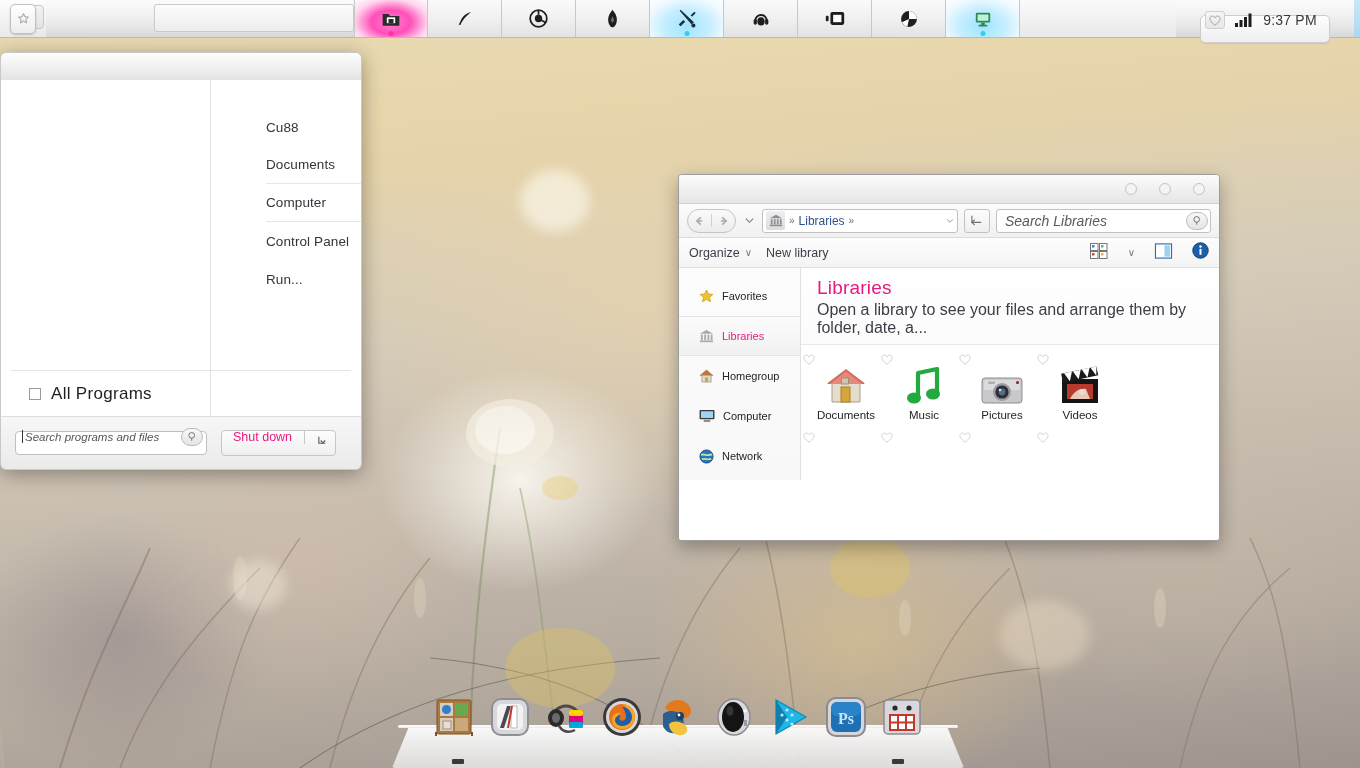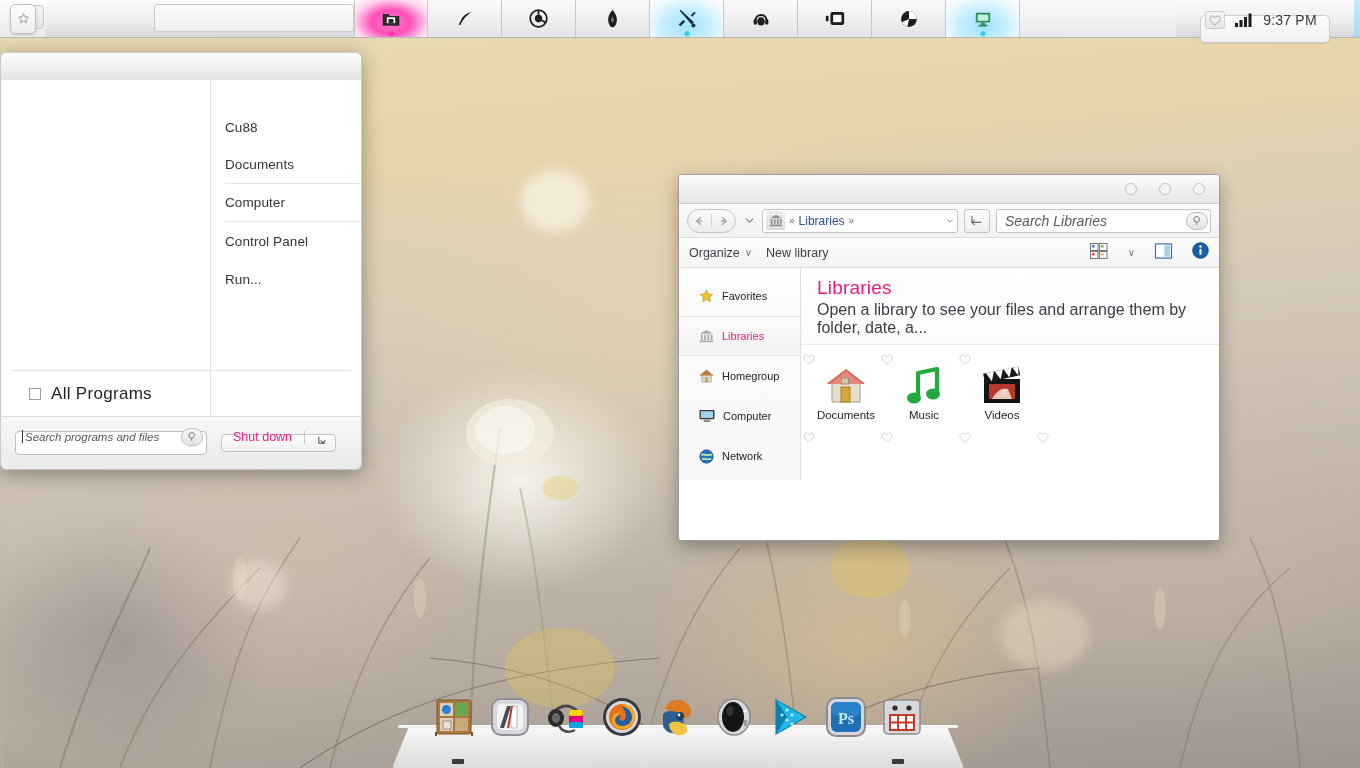--- a/index.html
+++ b/index.html
@@ -127,21 +127,21 @@
     filter: drop-shadow(0 4px 10px rgba(0,0,0,.35));
   }
   .sm-titlebar {
     height: 28px; border-radius: 6px 6px 0 0;
     background: linear-gradient(180deg,#fdfdfd 0%,#f0f0f0 55%,#e2e2e2 100%);
     border: 1px solid #c8c8c8; border-bottom: none;
   }
   .sm-body {
     height: 336px; background: #ffffff;
     border-left: 1px solid #c8c8c8; border-right: 1px solid #c8c8c8;
-    display: flex; position: relative;
+    display: flex; position: relative; gap: 41px;
   }
   .sm-left { width: 210px; background: #fff; border-right: 1px solid #e2e2e2; position:relative; }
   .sm-right { flex: 1; padding: 0 0 0 14px; }
   .sm-item {
     height: 38px; display:flex; align-items:center;
     font-size: 13.5px; color: #35343b; letter-spacing:.1px;
     padding-left: 0px;
   }
   .sm-item.with-rule { border-bottom: 1px solid #e6e6e6; }
   .sm-item:first-child { margin-top: 28px; }
@@ -174,21 +174,21 @@
     min-width: 0;
   }
   .sm-search input::placeholder { color:#555; font-style: italic; }
   .mag-chip {
     width: 22px; height: 18px; border-radius: 9px;
     background: linear-gradient(180deg,#f8f8f8,#e4e4e4);
     border:1px solid #bdbdbd; display:flex; align-items:center; justify-content:center;
     flex: 0 0 auto;
   }
   .sm-shutdown {
-    height: 18px; border:1px solid #c6c6c6; border-radius:4px;
+    height: 26px; border:1px solid #c6c6c6; border-radius:4px;
     background: linear-gradient(180deg,#fdfdfd,#efefef);
     display:flex; align-items:center; gap:12px; padding: 0 7px 12px 11px;
   }
   .sd-label { font-size: 12.5px; color:#e8197f; }
   .sd-div { width:1px; height:13px; background:#c7c7c7; }
   .sd-arrow { width:11px;height:11px; position:relative; }
 
   
   #explorer {
     position: absolute; left: 678px; top: 174px; width: 542px; height: 367px;
@@ -728,20 +728,40 @@
           <span class="lib-icon">
             <svg width="36" height="38" viewBox="0 0 36 38">
               <path d="M12 30 L12 6 L31 2 L31 26" fill="none" stroke="#22aa3f" stroke-width="4.2" stroke-linejoin="round"></path>
               <ellipse cx="8" cy="31" rx="7" ry="5.6" fill="#22aa3f"></ellipse>
               <ellipse cx="27" cy="27" rx="7" ry="5.6" fill="#22aa3f"></ellipse>
             </svg>
           </span>
           <span class="lib-label">Music</span>
         </div>
 
+        <div class="lib-cell">
+          <span class="heart">
+            <svg width="12" height="11" viewBox="0 0 14 13">
+              <path d="M7 12 C2 8.4 1 6 1 4.3 C1 2.5 2.3 1.3 3.9 1.3 C5 1.3 6.3 2 7 3.2 C7.7 2 9 1.3 10.1 1.3 C11.7 1.3 13 2.5 13 4.3 C13 6 12 8.4 7 12z" fill="none" stroke="#cacaca" stroke-width="1.1"></path>
+            </svg>
+          </span>
+          <span class="lib-icon">
+            <svg width="42" height="32" viewBox="0 0 42 32">
+              <rect x="1" y="5" width="40" height="25" rx="3" fill="#c9c9cc" stroke="#8d8d92"></rect>
+              <rect x="3" y="7" width="36" height="10" rx="2" fill="#dcdcdf"></rect>
+              <circle cx="21" cy="19" r="9" fill="#9a9aa0"></circle>
+              <circle cx="21" cy="19" r="6.6" fill="#2d2d33"></circle>
+              <circle cx="21" cy="19" r="3.4" fill="#4e6f8e"></circle>
+              <circle cx="19" cy="17" r="1.3" fill="#cfe4f2"></circle>
+              <rect x="7" y="8.5" width="7" height="2.6" rx="1" fill="#aeaeb4"></rect>
+              <circle cx="36.5" cy="9.5" r="1.6" fill="#8a2b2b"></circle>
+            </svg>
+          </span>
+          <span class="lib-label">Pictures</span>
+        </div>
 
         <div class="lib-cell">
           <span class="heart">
             <svg width="12" height="11" viewBox="0 0 14 13">
               <path d="M7 12 C2 8.4 1 6 1 4.3 C1 2.5 2.3 1.3 3.9 1.3 C5 1.3 6.3 2 7 3.2 C7.7 2 9 1.3 10.1 1.3 C11.7 1.3 13 2.5 13 4.3 C13 6 12 8.4 7 12z" fill="none" stroke="#cacaca" stroke-width="1.1"></path>
             </svg>
           </span>
           <span class="lib-icon">
             <svg width="40" height="38" viewBox="0 0 40 38">
               <rect x="2" y="12" width="36" height="24" fill="#141414"></rect>

